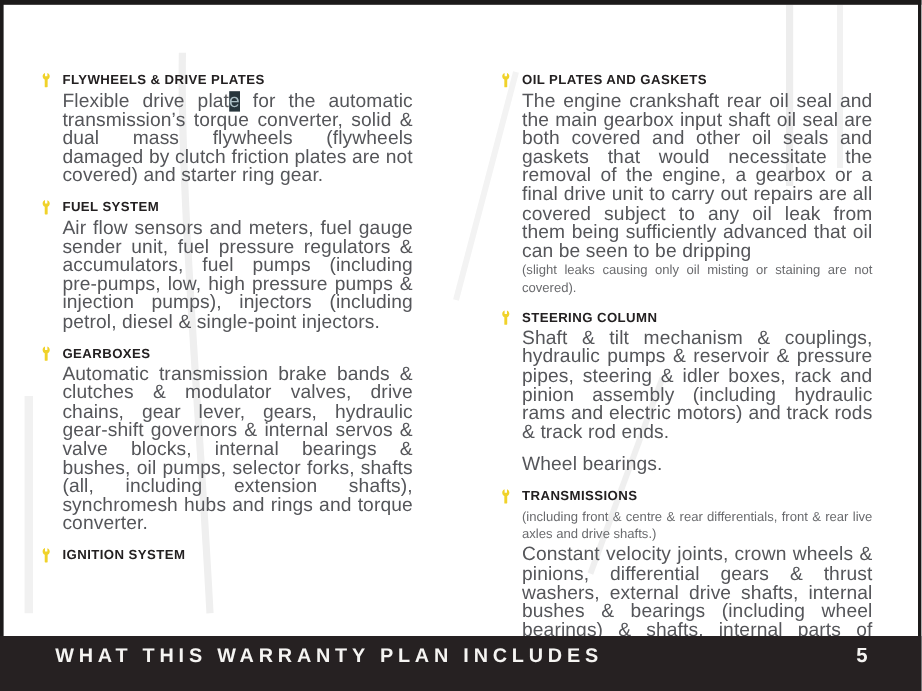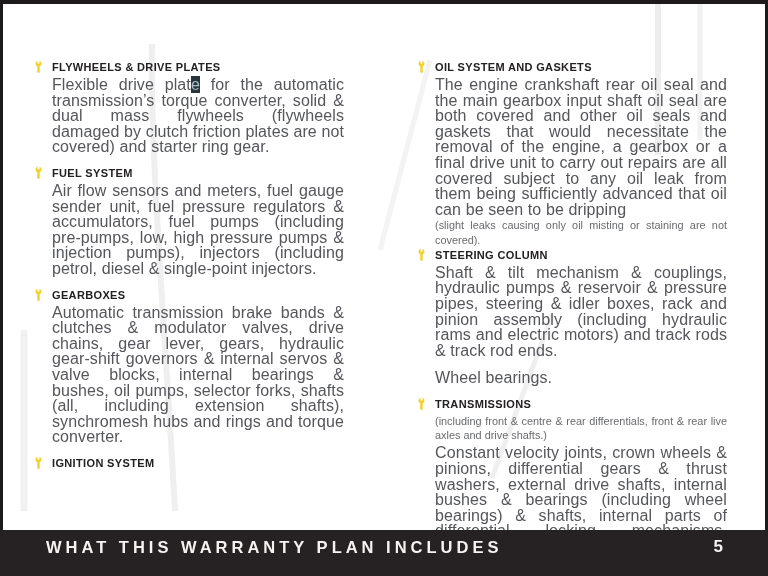--- a/index.html
+++ b/index.html
@@ -120,24 +120,24 @@
 
   <div class="col">
 
     <div class="section">
       <div class="section-header">
         <span class="bullet">
           <svg viewBox="0 0 24 24" width="11" height="13">
               <path fill="currentColor" d="M22.7 19l-9.1-9.1c.9-2.3.4-5-1.5-6.9-2-2-5-2.4-7.4-1.3L9 6 6 9 1.6 4.7C.4 7.1.9 10.1 2.9 12.1c1.9 1.9 4.6 2.4 6.9 1.5l9.1 9.1c.4.4 1 .4 1.4 0l2.3-2.3c.5-.4.5-1.1.1-1.4z"></path>
             </svg>
         </span>
-        <h3>OIL SYSTEM AND GASKETS</h3>
+        <h3>OIL PLATES AND GASKETS</h3>
       </div>
       <p class="body-text" style="margin-bottom:1px;">The engine crankshaft rear oil seal and the main gearbox input shaft oil seal are both covered and other oil seals and gaskets that would necessitate the removal of the engine, a gearbox or a final drive unit to carry out repairs are all covered subject to any oil leak from them being sufficiently advanced that oil can be seen to be dripping</p>
-      <p class="note-text note-after" style="margin-top:0;margin-bottom:2px;">(slight leaks causing only oil misting or staining are not covered).</p>
+      <p class="note-text note-after" style="margin-top:0;margin-bottom:12px;">(slight leaks causing only oil misting or staining are not covered).</p>
     </div>
 
     <div class="section">
       <div class="section-header">
         <span class="bullet">
           <svg viewBox="0 0 24 24" width="11" height="13">
               <path fill="currentColor" d="M22.7 19l-9.1-9.1c.9-2.3.4-5-1.5-6.9-2-2-5-2.4-7.4-1.3L9 6 6 9 1.6 4.7C.4 7.1.9 10.1 2.9 12.1c1.9 1.9 4.6 2.4 6.9 1.5l9.1 9.1c.4.4 1 .4 1.4 0l2.3-2.3c.5-.4.5-1.1.1-1.4z"></path>
             </svg>
         </span>
         <h3>STEERING COLUMN</h3>

